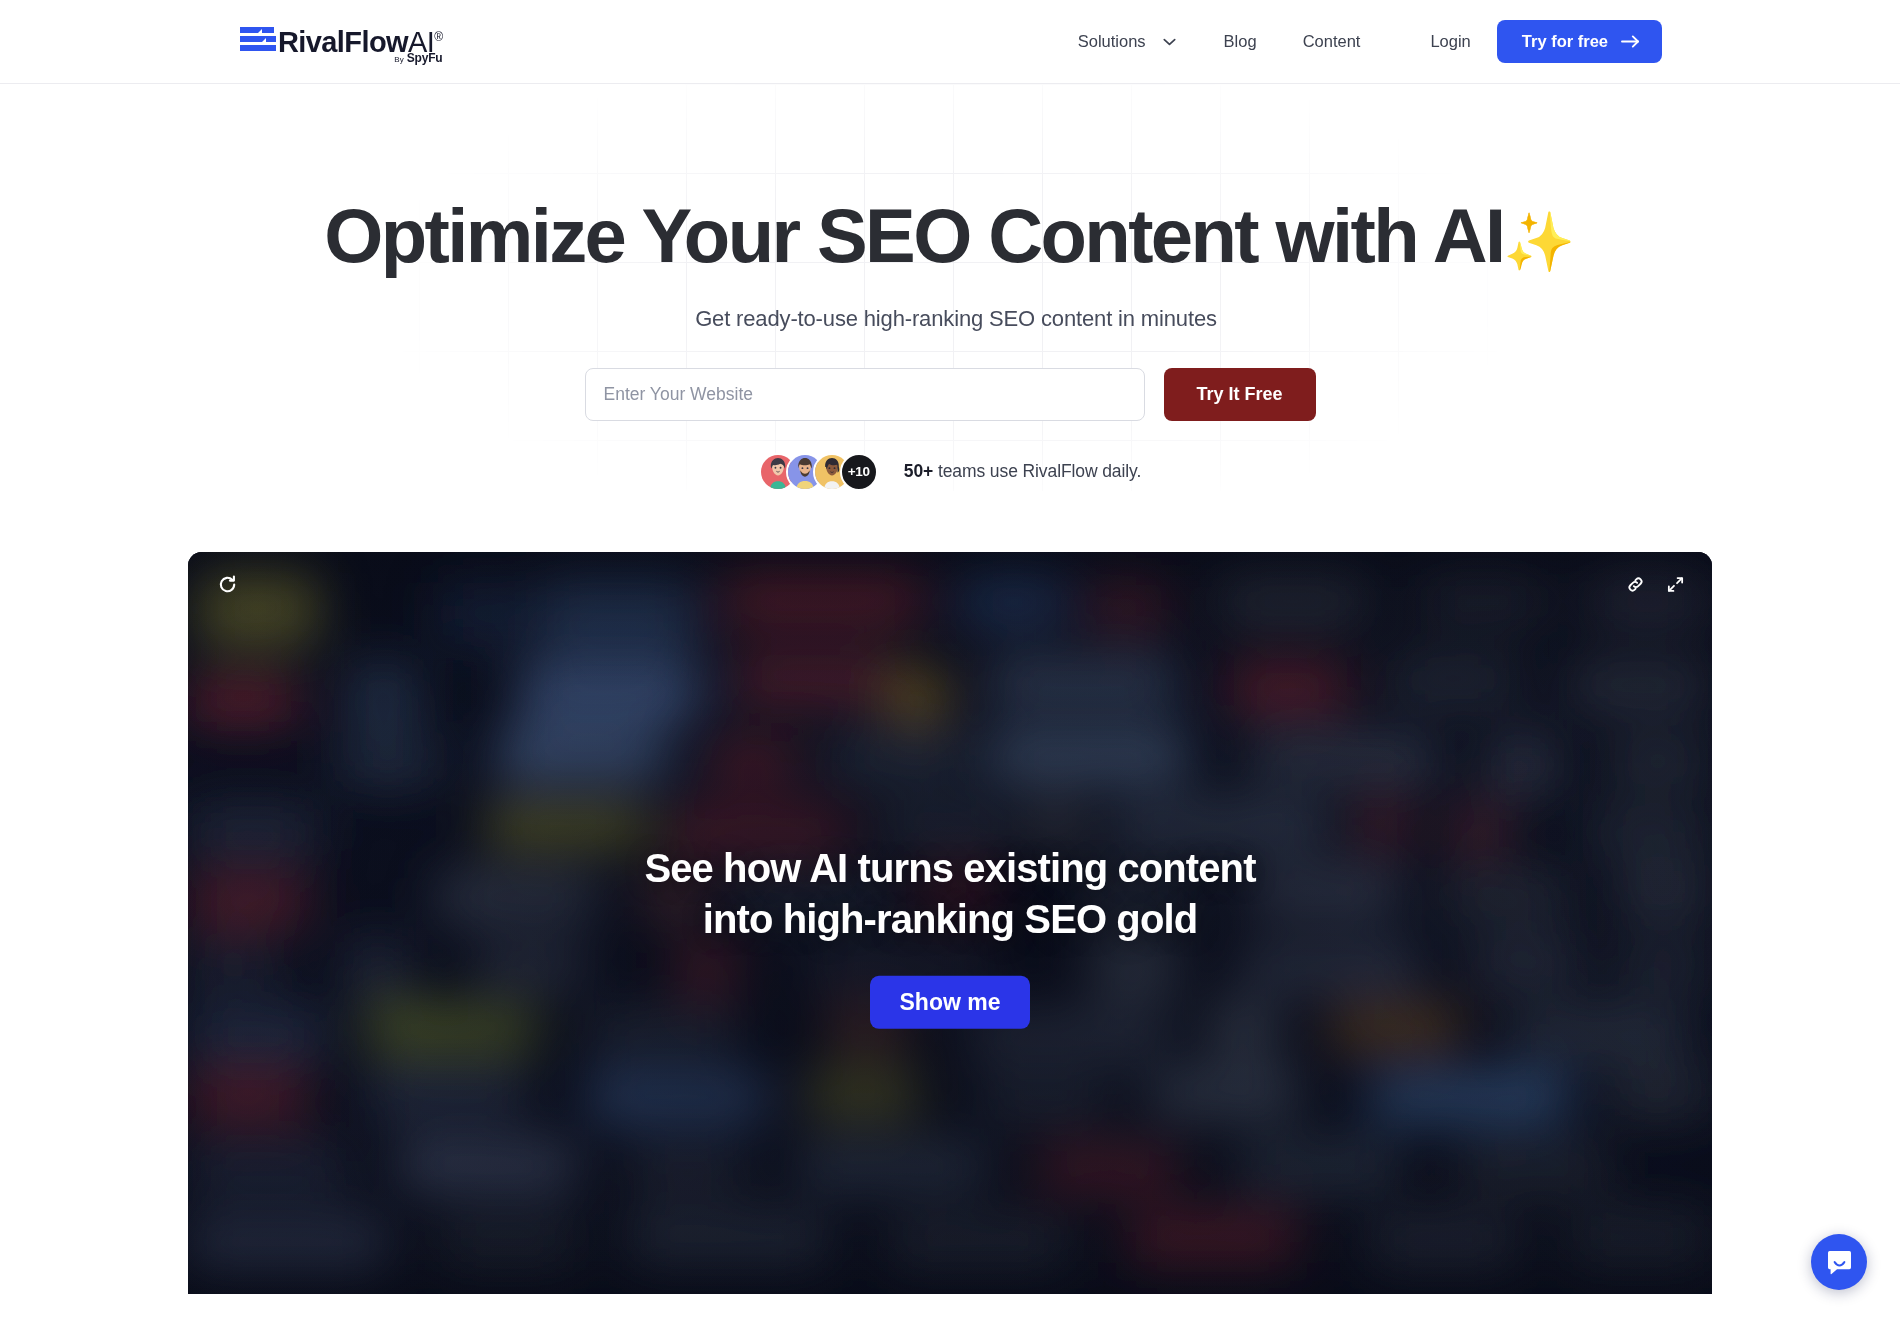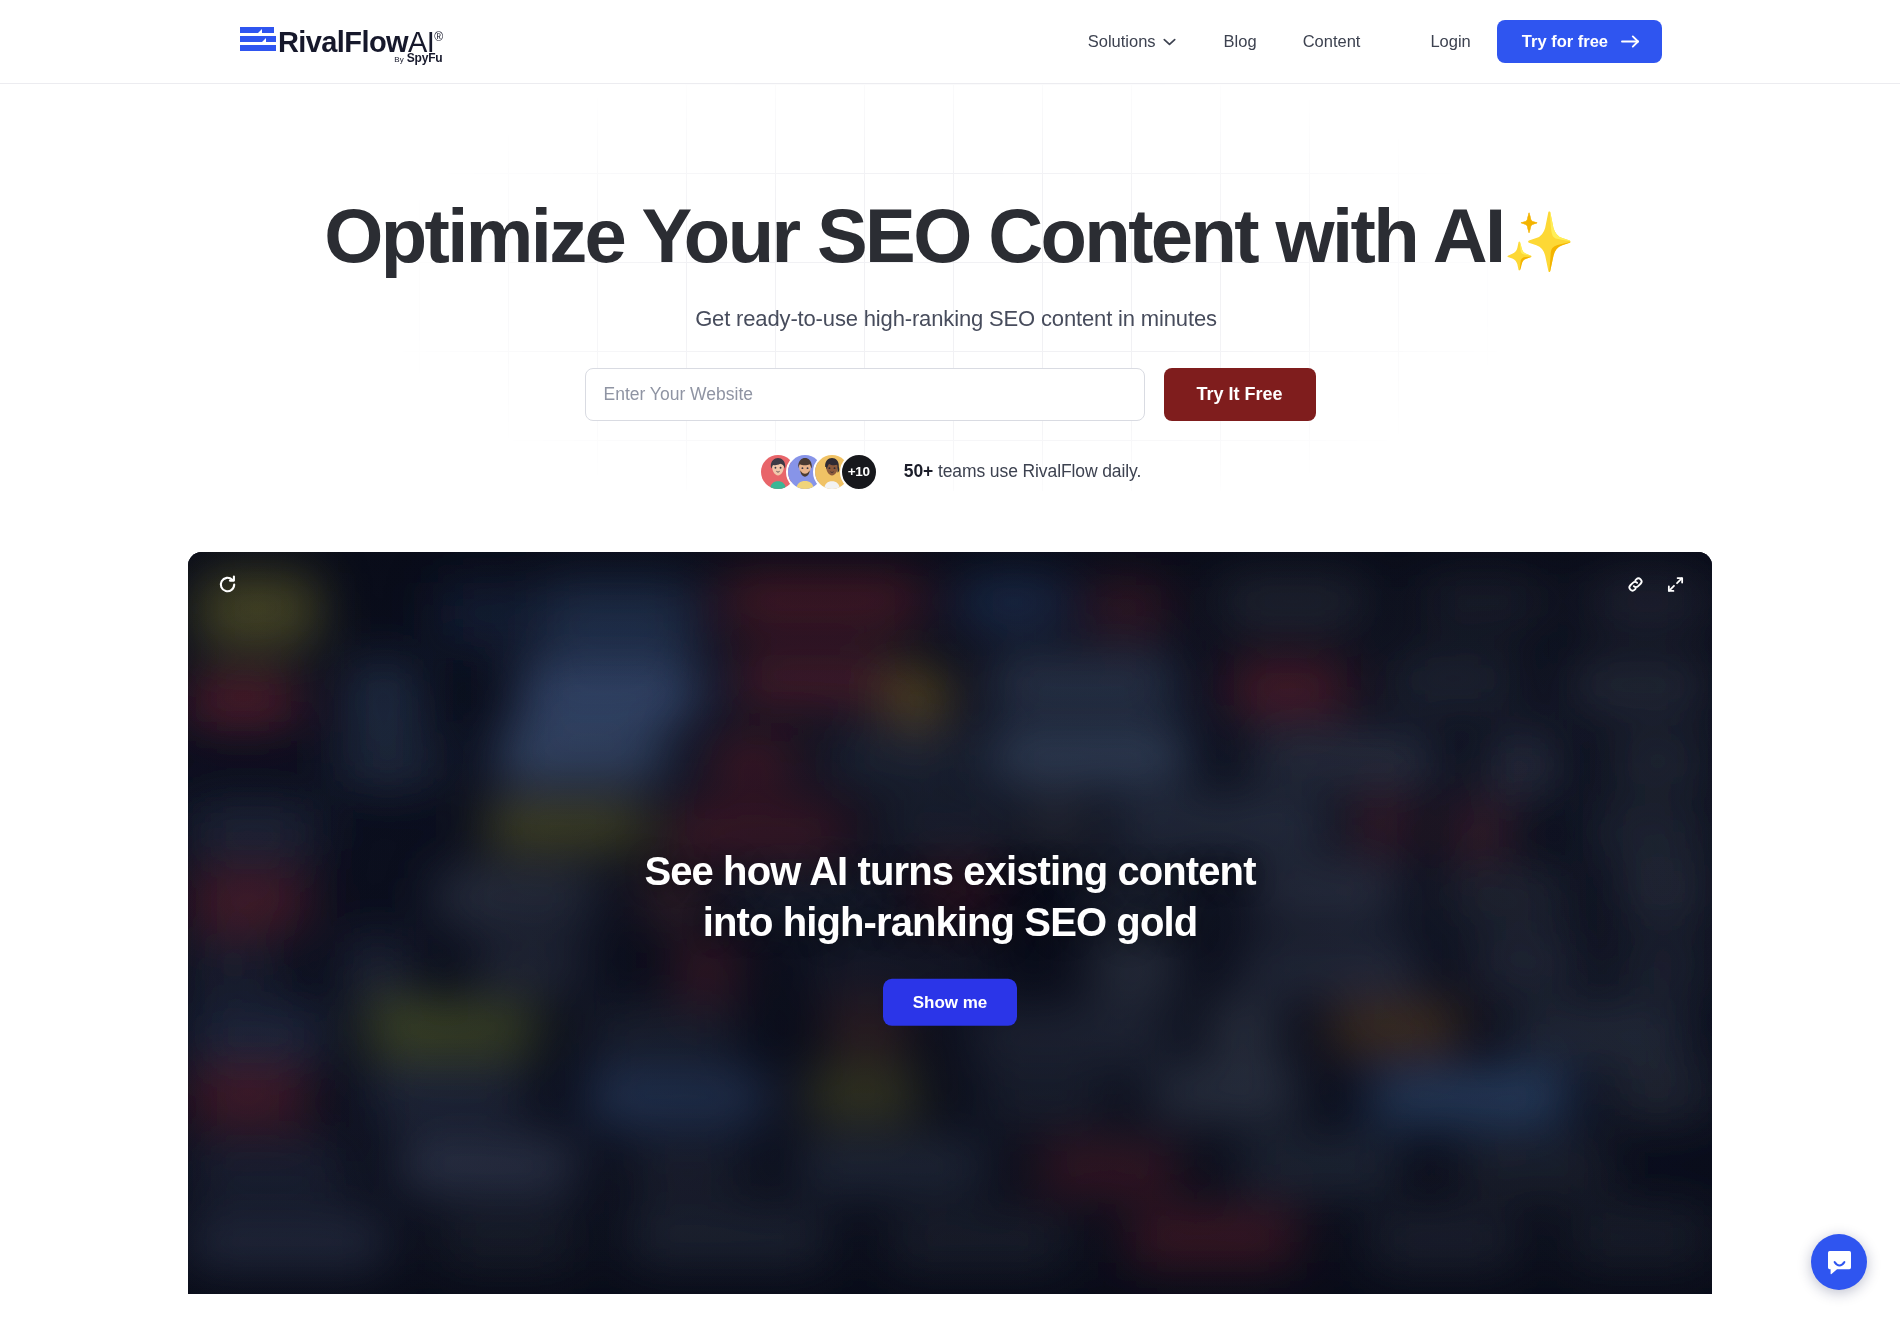--- a/index.html
+++ b/index.html
@@ -63,21 +63,21 @@
     align-items: center;
     gap: 0;
   }
   .nav-link {
     font-size: 16.5px;
     color: #3d4250;
     text-decoration: none;
     padding: 8px 0;
     display: inline-flex;
     align-items: center;
-    gap: 7px;
+    gap: 17px;
     white-space: nowrap;
   }
   .nav-gap-1 { margin-right: 48px; }
   .nav-gap-2 { margin-right: 46px; }
   .nav-gap-3 { margin-right: 70px; }
   .nav-gap-4 { margin-right: 26px; }
   .chev { width: 13px; height: 8px; display: block; }
 
   .btn-try-free {
     display: inline-flex;
@@ -277,21 +277,21 @@
     font-weight: 700;
     color: #fff;
     line-height: 1.28;
     letter-spacing: -0.9px;
     text-shadow: 0 2px 22px rgba(0,0,0,0.45);
   }
   .btn-show-me {
     margin-top: 31px;
     background: #2b35e8;
     color: #fff;
-    font-size: 17px;
+    font-size: 23px;
     font-weight: 600;
     border: none;
     border-radius: 9px;
     padding: 15px 30px;
     cursor: pointer;
     font-family: "Liberation Sans", sans-serif;
     line-height: 1;
   }
 
   

